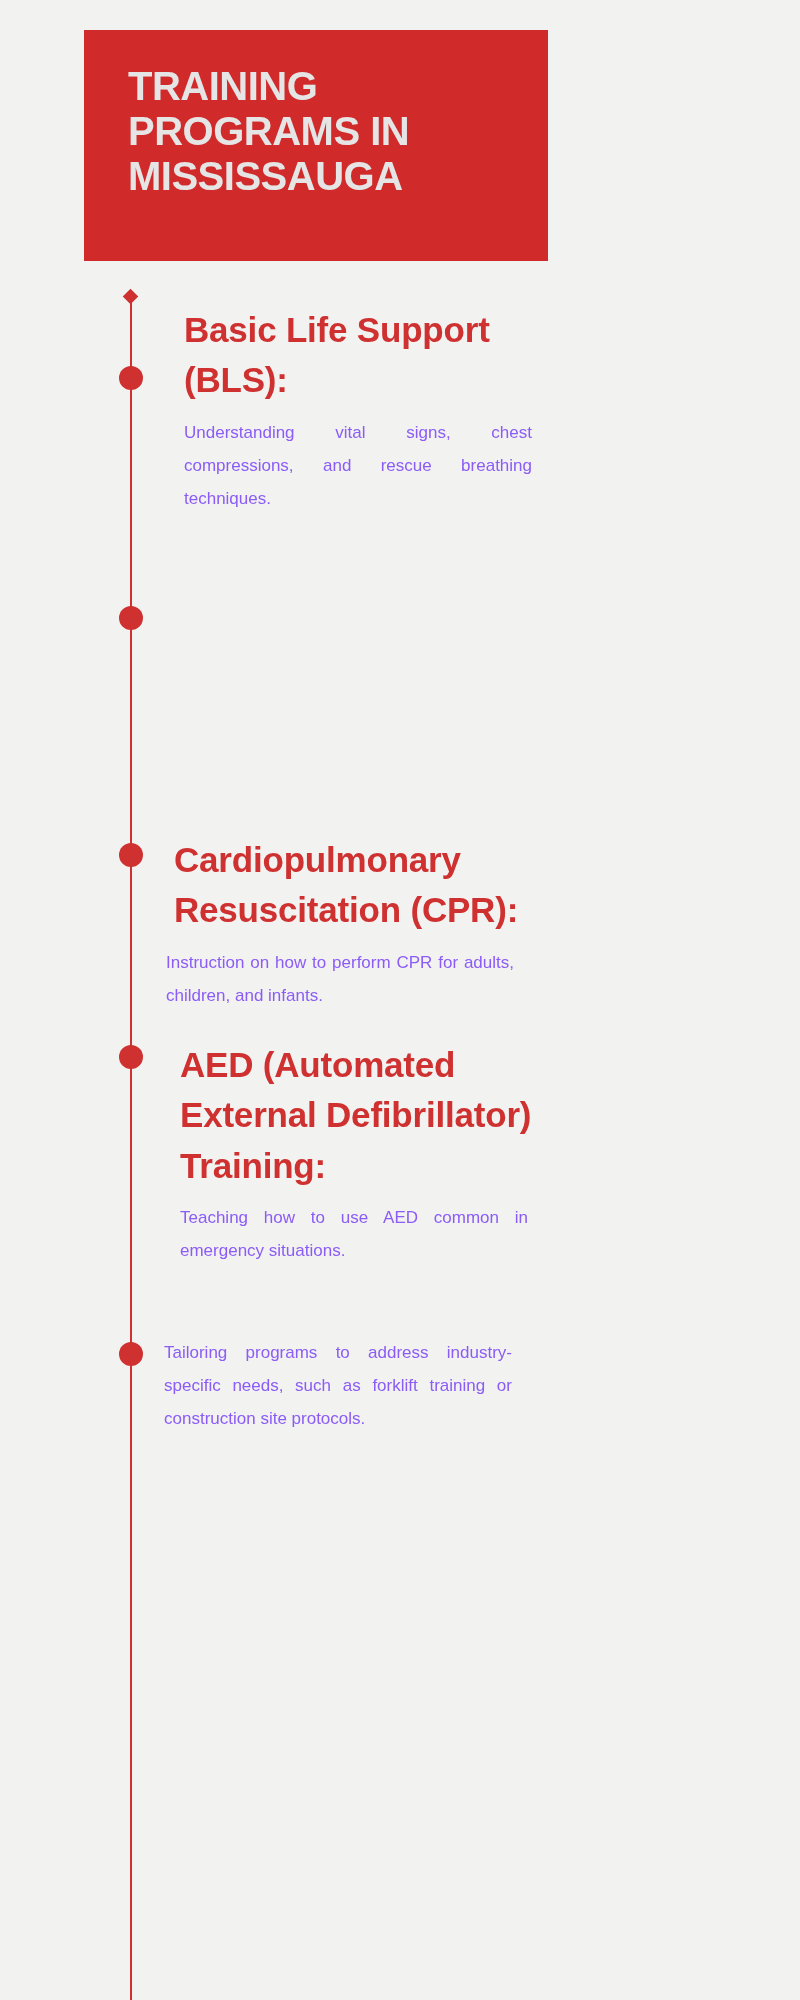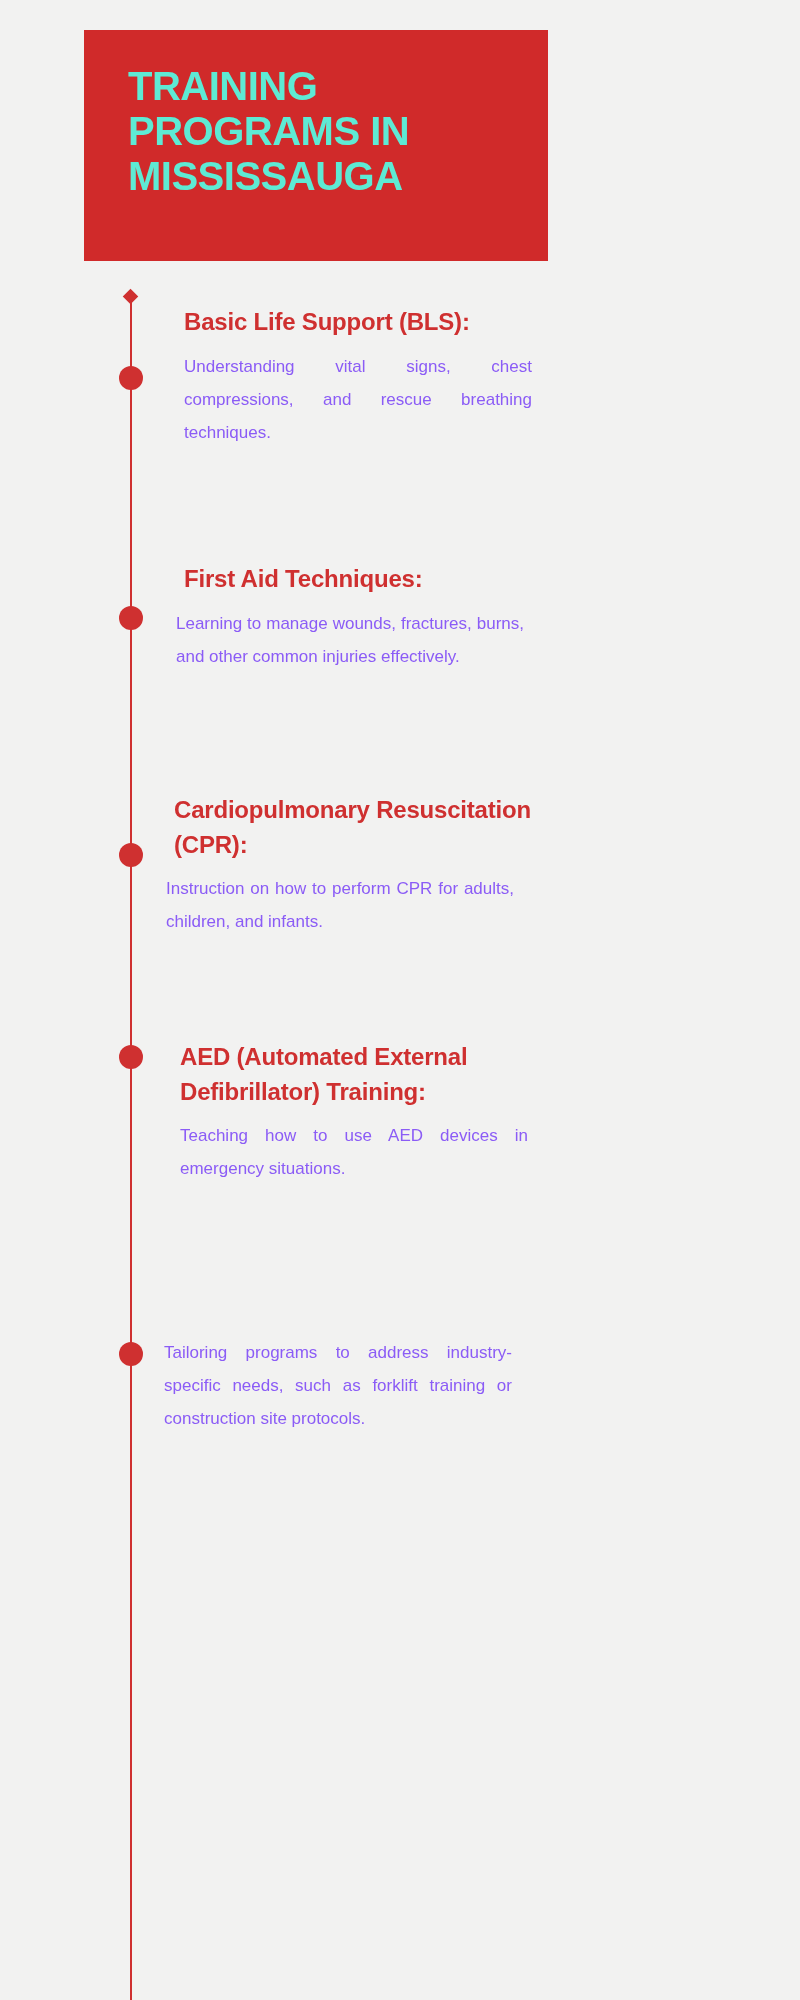--- a/index.html
+++ b/index.html
@@ -16,21 +16,21 @@
   
   .header-band{
     position:absolute;
     left:84px;top:30px;
     width:464px;height:231px;
     background:#d02a2a;
     box-sizing:border-box;
     padding:34px 30px 0 44px;
   }
   .header-title{
-    color:#5eead4;
+    color:#e5e5e5;
     font-family:"Liberation Sans", sans-serif;
     font-weight:bold;
     font-size:40px;
     line-height:1.12;
     letter-spacing:-0.5px;
     text-align:left;
     margin:0;
     white-space:pre-line;
   }
 
@@ -58,21 +58,21 @@
     border-radius:50%;
     background:#cf3030;
   }
 
   
   .section{position:absolute;}
   .sec-heading{
     color:#cf3030;
     font-family:"Liberation Sans", sans-serif;
     font-weight:bold;
-    font-size:24px;
+    font-size:35px;
     line-height:1.44;
     margin:0 0 10px 0;
     letter-spacing:-0.2px;
     white-space:pre-line;
   }
   .sec-body{
     color:#8b5cf6;
     font-family:"Liberation Sans", sans-serif;
     font-weight:300;
     font-size:17px;
@@ -98,32 +98,28 @@
   <div class="dot" style="top:606px;"></div>
   <div class="dot" style="top:843px;"></div>
   <div class="dot" style="top:1045px;"></div>
   <div class="dot" style="top:1342px;"></div>
 
   <div class="section" style="left:184px;top:305px;width:350px;">
     <h2 class="sec-heading">Basic Life Support (BLS):</h2>
     <p class="sec-body" style="width:348px;margin-left:0;">Understanding vital signs, chest compressions, and rescue breathing techniques.</p>
   </div>
 
-  <div class="section" style="left:184px;top:562px;width:350px;">
-    <h2 class="sec-heading">First Aid Techniques:</h2>
-    <p class="sec-body" style="width:348px;margin-left:-8px;">Learning to manage wounds, fractures, burns, and other common injuries effectively.</p>
-  </div>
 
-  <div class="section" style="left:174px;top:793px;width:360px;">
+  <div class="section" style="left:174px;top:835px;width:360px;">
     <h2 class="sec-heading">Cardiopulmonary Resuscitation (CPR):</h2>
     <p class="sec-body" style="width:348px;margin-left:-8px;"> Instruction on how to perform CPR for adults, children, and infants.</p>
   </div>
 
   <div class="section" style="left:180px;top:1040px;width:360px;">
     <h2 class="sec-heading">AED (Automated External Defibrillator) Training:</h2>
-    <p class="sec-body" style="width:348px;margin-left:0;">Teaching how to use AED devices in emergency situations.</p>
+    <p class="sec-body" style="width:348px;margin-left:0;">Teaching how to use AED common in emergency situations.</p>
   </div>
 
   <div class="section" style="left:164px;top:1336px;width:360px;">
     <p class="sec-body" style="width:348px;margin-left:0;">Tailoring programs to address industry-specific needs, such as forklift training or construction site protocols.</p>
   </div>
 
 </div>
 
 </body></html>

